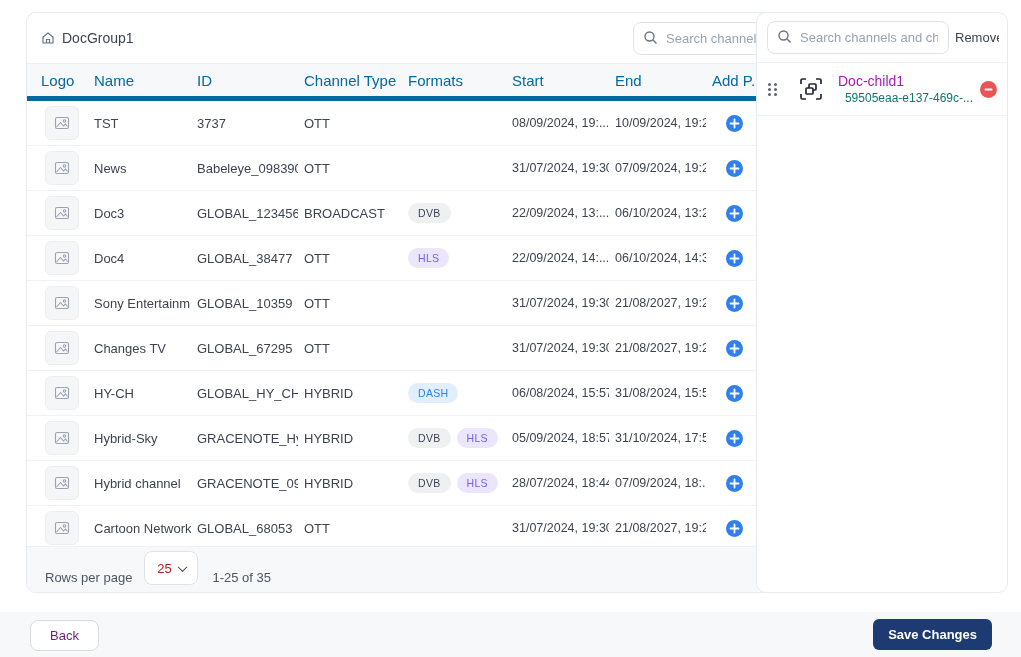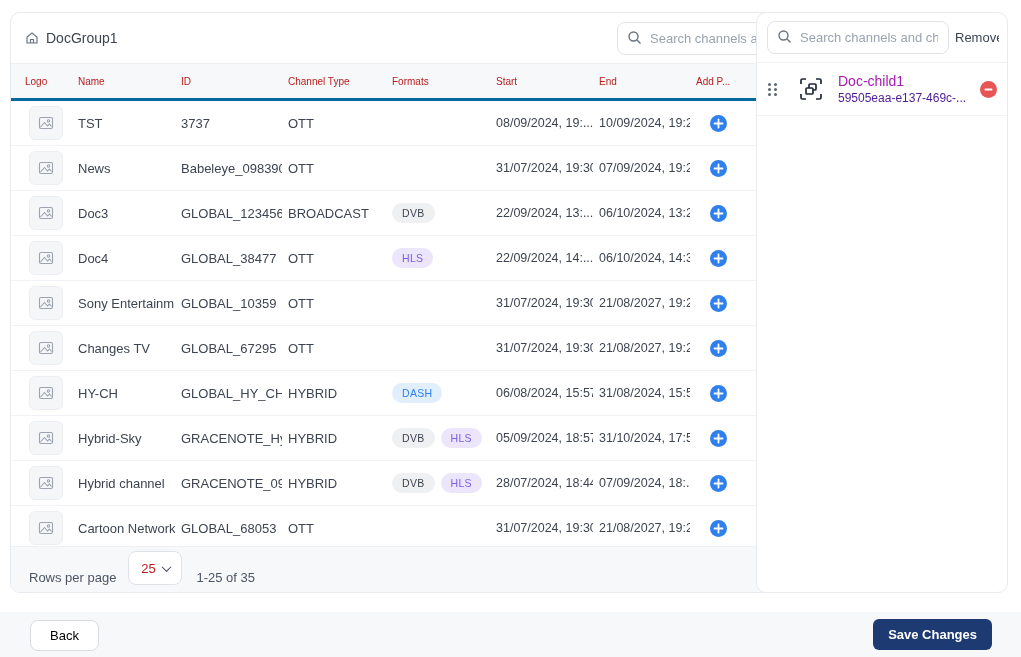--- a/index.html
+++ b/index.html
@@ -1,36 +1,36 @@
 <!DOCTYPE html>
 <html><head>
 <meta charset="utf-8">
 <style>
   * { margin:0; padding:0; box-sizing:border-box; }
   html,body { width:1021px; height:657px; background:#fff; overflow:hidden;
     font-family:"Liberation Sans","DejaVu Sans",sans-serif; }
   .card { position:absolute; background:#fff; border:1px solid #e7eaee; border-radius:10px; overflow:hidden; }
 
   
-  .left-card { left:10px; top:12px; width:880px; height:581px; display:flex; flex-direction:column; }
+  .left-card { left:26px; top:12px; width:880px; height:581px; display:flex; flex-direction:column; }
   .panel-header { height:50px; flex:0 0 50px; display:flex; align-items:center; padding:0 12px 0 14px; }
   .title-group { display:flex; align-items:center; gap:7px; color:#3d4451; font-size:14px; }
   .spacer { flex:1; }
   .search-box { position:relative; width:212px; height:33px; }
   .search-box input { width:100%; height:100%; border:1px solid #dfe3e8; border-radius:8px;
     padding:0 10px 0 32px; font-size:13px; color:#3d4451; outline:none;
     font-family:"Liberation Sans","DejaVu Sans",sans-serif; }
   .search-box input::placeholder { color:#9aa3af; }
   .search-box .mag { position:absolute; left:10px; top:8px; }
   .flash-btn { width:40px; height:33px; margin-left:8px; background:#fff; border:1px solid #dfe3e8;
     border-radius:8px; display:flex; align-items:center; justify-content:center; cursor:pointer; }
 
   .tgrid { display:grid; grid-template-columns:53px 103px 107px 104px 104px 103px 97px 1fr; align-items:center; }
   .table-header { height:38px; flex:0 0 38px; background:#f7f8fa; border-top:1px solid #eef0f3;
-    border-bottom:3px solid #0369a1; font-size:10px; color:#b91c1c; padding-left:8px; }
+    border-bottom:5px solid #0369a1; font-size:15px; color:#0369a1; padding-left:8px; }
   .table-header .hcell { padding-left:6px; white-space:nowrap; overflow:hidden; }
 
   .table-body { position:relative; flex:1; overflow:hidden; }
   .table-row { height:45px; border-bottom:1px solid #f0f2f5; padding-left:8px; background:#fff; }
   .cell { padding-left:6px; font-size:13px; color:#3d4451; white-space:nowrap; overflow:hidden; }
   .cell.date { font-size:12.5px; }
   .logo-box { width:34px; height:34px; margin-left:4px; background:#f5f6f8; border:1px solid #eceef1;
     border-radius:6px; display:flex; align-items:center; justify-content:center; }
   .badges { display:flex; gap:6px; }
   .badge { font-size:10.5px; font-weight:500; padding:4px 10px; border-radius:11px; letter-spacing:.3px; }
@@ -71,27 +71,27 @@
   .right-header .search-box { width:182px; flex:0 0 182px; }
   .remove-link { margin-left:6px; font-size:13px; color:#3d4451; cursor:pointer; white-space:nowrap;
     overflow:hidden; background:none; border:none; font-family:inherit; }
   .right-item { height:53px; display:flex; align-items:center; padding:0 10px 0 8px;
     border-bottom:1px solid #f0f2f5; }
   .drag-handle { display:grid; grid-template-columns:3px 3px; grid-gap:2px 3px; cursor:grab; padding:3px; }
   .drag-handle i { width:3px; height:3px; border-radius:50%; background:#5f6672; }
   .item-icon { margin:0 14px 0 18px; display:flex; }
   .item-text { flex:1; overflow:hidden; }
   .item-name { font-size:14px; color:#a21caf; }
-  .item-id { font-size:12px; color:#4c1d95; margin-top:2px; white-space:nowrap; overflow:hidden; }
+  .item-id { font-size:12px; color:#0f766e; margin-top:2px; white-space:nowrap; overflow:hidden;text-align:center; }
   .minus-btn { background:none; border:none; cursor:pointer; padding:0; display:flex; }
 
   
   .bottom-bar { position:absolute; left:0; top:612px; width:1021px; height:45px; background:#f7f8fa; }
   .back-btn { position:absolute; left:30px; top:8px; height:31px; padding:0 19px; background:#fff;
-    border:1px solid #d8dce1; border-radius:8px; font-size:13px; color:#000000; cursor:pointer;
+    border:1px solid #d8dce1; border-radius:8px; font-size:13px; color:#701a75; cursor:pointer;
     font-family:inherit; }
   .save-btn { position:absolute; right:29px; top:7px; height:31px; padding:0 15px; background:#1e3a72;
     border:none; border-radius:6px; font-size:13px; font-weight:700; color:#fff; cursor:pointer;
     font-family:inherit; }
 </style>
 </head>
 <body>
 
 <div class="card left-card">
 

